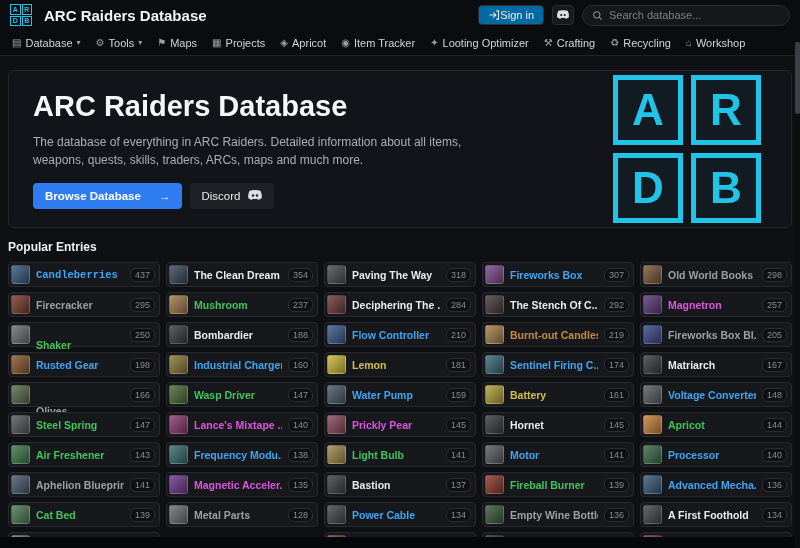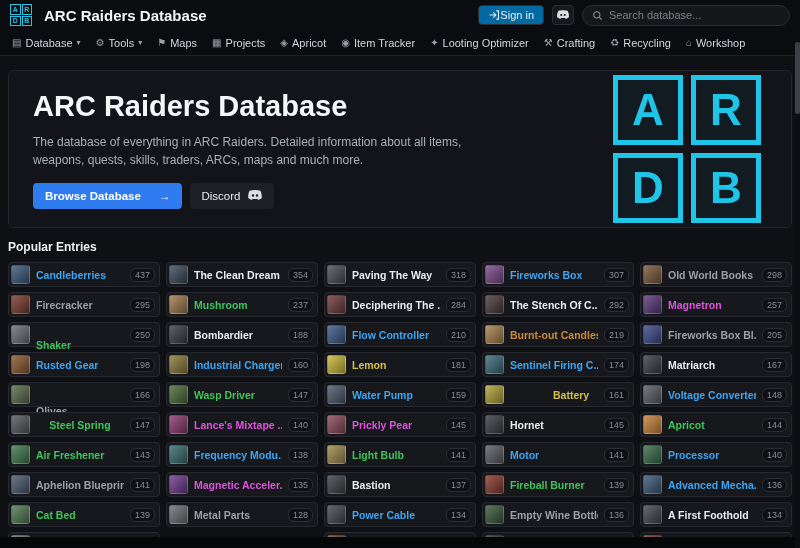--- a/index.html
+++ b/index.html
@@ -200,21 +200,21 @@
     <div>B</div>
   </div>
 </div>
 
 <div class="popular">
   <div class="popular-title">Popular Entries</div>
   <div class="grid">
       <div class="col">
         <div class="card">
     <div class="thumb" style="background: linear-gradient(135deg, rgba(255, 255, 255, 0.18), rgba(0, 0, 0, 0.4)), rgb(58, 90, 122);"></div>
-    <span class="iname" style="color: rgb(62, 166, 242);">Candleberries</span>
+    <span class="iname" style="color: rgb(62, 166, 242); font-family: Liberation Mono, monospace;">Candleberries</span>
     <span class="badge">437</span>
   </div>
         <div class="card">
     <div class="thumb" style="background: linear-gradient(135deg, rgba(255, 255, 255, 0.18), rgba(0, 0, 0, 0.4)), rgb(122, 59, 46);"></div>
     <span class="iname" style="color: rgb(154, 160, 166);">Firecracker</span>
     <span class="badge">295</span>
   </div>
         <div class="card">
     <div class="thumb" style="background: linear-gradient(135deg, rgba(255, 255, 255, 0.18), rgba(0, 0, 0, 0.4)), rgb(107, 111, 115);"></div>
     <span class="iname" style="color: rgb(63, 197, 91); margin-top: 21px;">Shaker</span>
@@ -225,21 +225,21 @@
     <span class="iname" style="color: rgb(62, 166, 242);">Rusted Gear</span>
     <span class="badge">198</span>
   </div>
         <div class="card">
     <div class="thumb" style="background: linear-gradient(135deg, rgba(255, 255, 255, 0.18), rgba(0, 0, 0, 0.4)), rgb(90, 107, 74);"></div>
     <span class="iname" style="color: rgb(154, 160, 166); margin-top: 32px;">Olives</span>
     <span class="badge">166</span>
   </div>
         <div class="card">
     <div class="thumb" style="background: linear-gradient(135deg, rgba(255, 255, 255, 0.18), rgba(0, 0, 0, 0.4)), rgb(85, 88, 92);"></div>
-    <span class="iname" style="color: rgb(63, 197, 91); text-align: center;">Steel Spring</span>
+    <span class="iname" style="color: rgb(63, 197, 91);">Steel Spring</span>
     <span class="badge">147</span>
   </div>
         <div class="card">
     <div class="thumb" style="background: linear-gradient(135deg, rgba(255, 255, 255, 0.18), rgba(0, 0, 0, 0.4)), rgb(63, 122, 74);"></div>
     <span class="iname" style="color: rgb(63, 197, 91);">Air Freshener</span>
     <span class="badge">143</span>
   </div>
         <div class="card">
     <div class="thumb" style="background: linear-gradient(135deg, rgba(255, 255, 255, 0.18), rgba(0, 0, 0, 0.4)), rgb(74, 90, 110);"></div>
     <span class="iname" style="color: rgb(154, 160, 166);">Aphelion Blueprint</span>
@@ -371,21 +371,21 @@
     <span class="iname" style="color: rgb(201, 138, 61);">Burnt-out Candles</span>
     <span class="badge">219</span>
   </div>
         <div class="card">
     <div class="thumb" style="background: linear-gradient(135deg, rgba(255, 255, 255, 0.18), rgba(0, 0, 0, 0.4)), rgb(58, 107, 122);"></div>
     <span class="iname" style="color: rgb(62, 166, 242);">Sentinel Firing C...</span>
     <span class="badge">174</span>
   </div>
         <div class="card">
     <div class="thumb" style="background: linear-gradient(135deg, rgba(255, 255, 255, 0.18), rgba(0, 0, 0, 0.4)), rgb(176, 160, 58);"></div>
-    <span class="iname" style="color: rgb(211, 192, 74); margin-left: 43px;">Battery</span>
+    <span class="iname" style="color: rgb(211, 192, 74);">Battery</span>
     <span class="badge">161</span>
   </div>
         <div class="card">
     <div class="thumb" style="background: linear-gradient(135deg, rgba(255, 255, 255, 0.18), rgba(0, 0, 0, 0.4)), rgb(58, 61, 66);"></div>
     <span class="iname" style="color: rgb(233, 236, 239);">Hornet</span>
     <span class="badge">145</span>
   </div>
         <div class="card">
     <div class="thumb" style="background: linear-gradient(135deg, rgba(255, 255, 255, 0.18), rgba(0, 0, 0, 0.4)), rgb(90, 93, 98);"></div>
     <span class="iname" style="color: rgb(62, 166, 242);">Motor</span>

